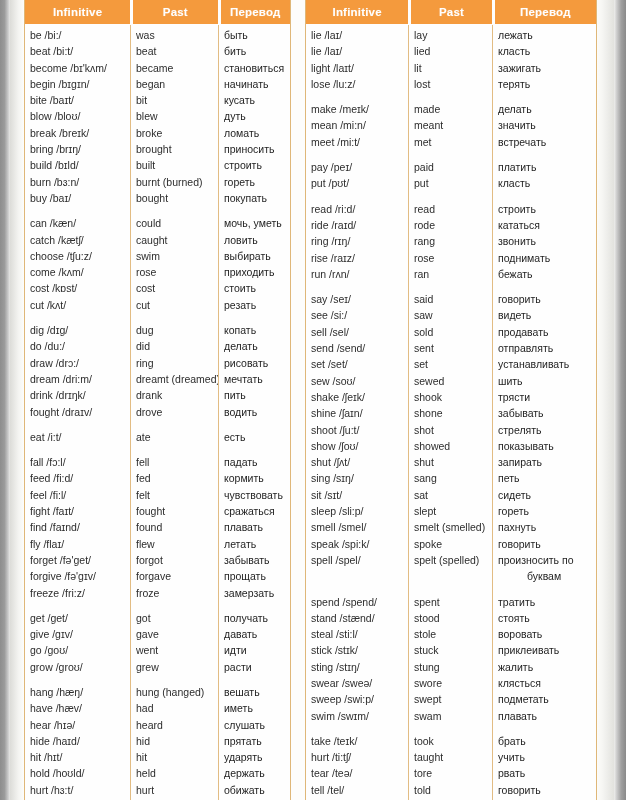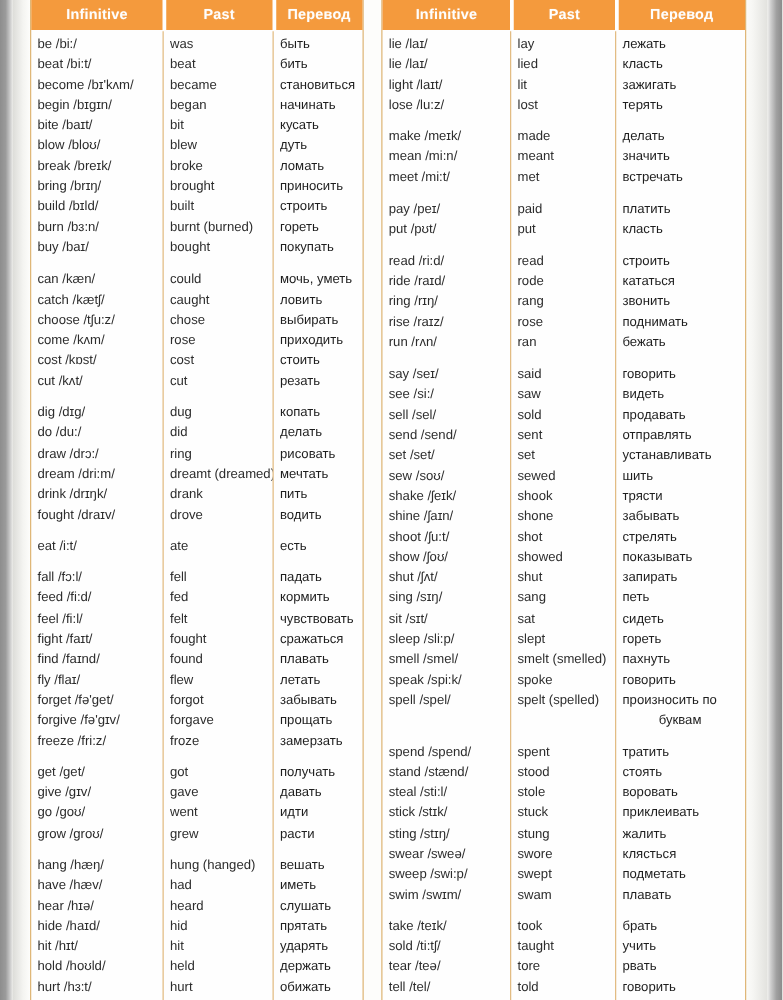--- a/index.html
+++ b/index.html
@@ -217,21 +217,21 @@
               <div class="cell">bit</div>
               <div class="cell">blew</div>
               <div class="cell">broke</div>
               <div class="cell">brought</div>
               <div class="cell">built</div>
               <div class="cell">burnt (burned)</div>
               <div class="cell">bought</div>
               <div class="spacer"></div>
               <div class="cell">could</div>
               <div class="cell">caught</div>
-              <div class="cell">chose</div>
+              <div class="cell">swim</div>
               <div class="cell">rose</div>
               <div class="cell">cost</div>
               <div class="cell">cut</div>
               <div class="spacer"></div>
               <div class="cell">dug</div>
               <div class="cell">did</div>
               <div class="cell">ring</div>
               <div class="cell">dreamt (dreamed)</div>
               <div class="cell">drank</div>
               <div class="cell">drove</div>
@@ -365,21 +365,21 @@
               <div class="cell">spend /spend/</div>
               <div class="cell">stand /stænd/</div>
               <div class="cell">steal /sti:l/</div>
               <div class="cell">stick /stɪk/</div>
               <div class="cell">sting /stɪŋ/</div>
               <div class="cell">swear /sweə/</div>
               <div class="cell">sweep /swi:p/</div>
               <div class="cell">swim /swɪm/</div>
               <div class="spacer"></div>
               <div class="cell">take /teɪk/</div>
-              <div class="cell">sold /ti:tʃ/</div>
+              <div class="cell">hurt /ti:tʃ/</div>
               <div class="cell">tear /teə/</div>
               <div class="cell">tell /tel/</div>
               <div class="cell">think /θɪŋk/</div>
             </div>
             <div class="col c-past">
               <div class="cell">lay</div>
               <div class="cell">lied</div>
               <div class="cell">lit</div>
               <div class="cell">lost</div>
               <div class="spacer"></div>

